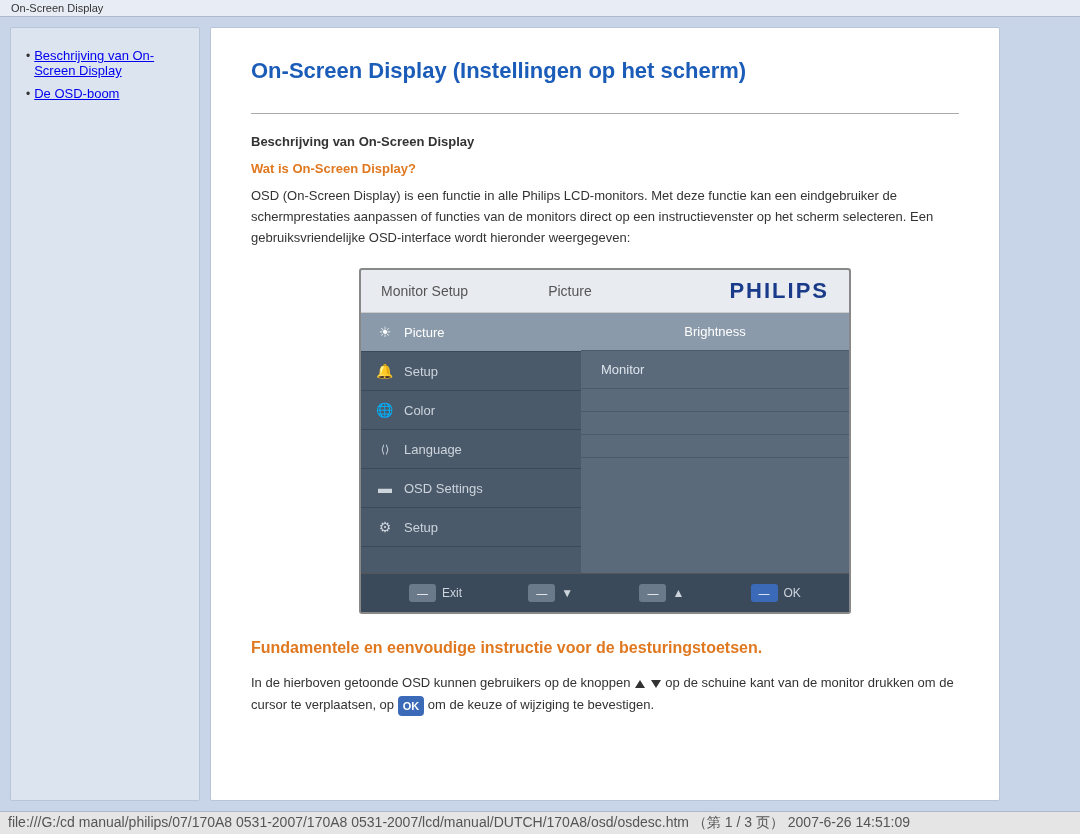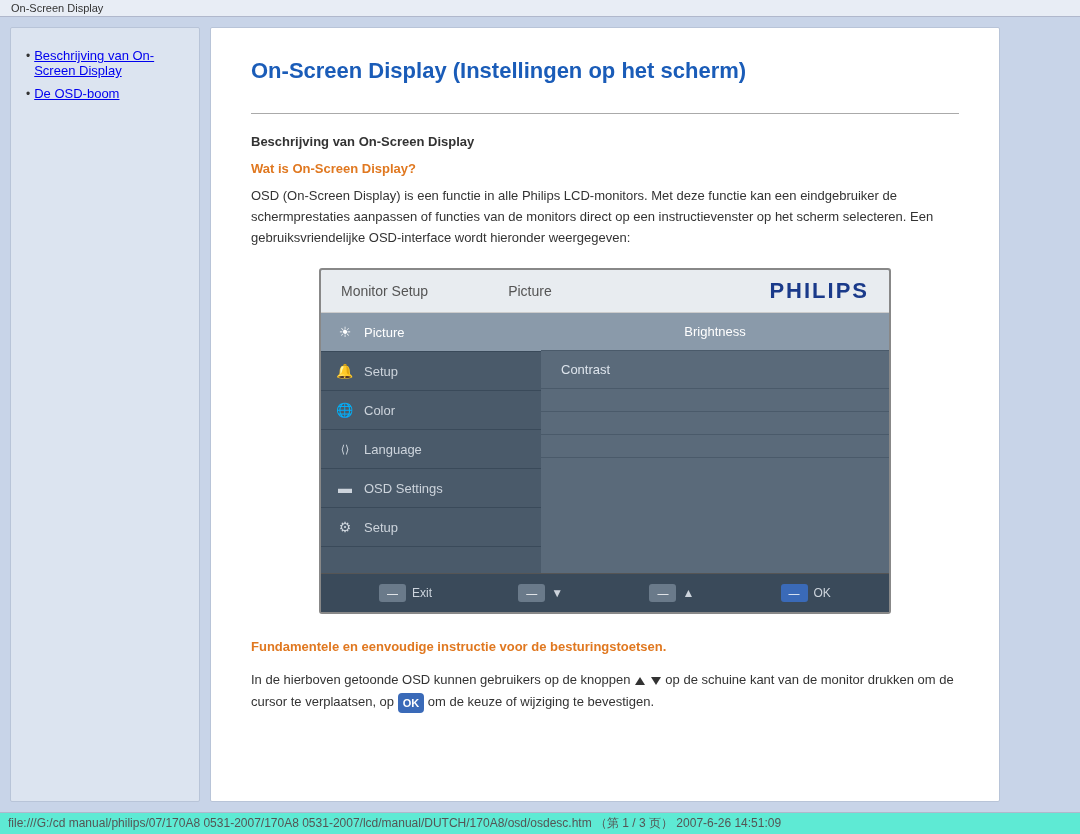--- a/index.html
+++ b/index.html
@@ -95,21 +95,21 @@
 
     .body-text {
       font-size: 13px;
       color: #333;
       line-height: 1.6;
       margin-bottom: 20px;
     }
 
     
     .osd-container {
-      width: 572px;
+      width: 492px;
       margin: 10px auto 25px auto;
       border: 2px solid #888;
       background: #2a3a4a;
       border-radius: 3px;
       overflow: hidden;
     }
 
     .osd-header {
       background: #e8ecf0;
       display: flex;
@@ -218,21 +218,21 @@
       display: inline-block;
     }
 
     .osd-btn-icon.blue {
       background: #3a6ab8;
     }
 
     .instruction-text {
       font-weight: bold;
       color: #e07820;
-      font-size: 13px;
+      font-size: 16px;
       margin-bottom: 15px;
     }
 
     .bottom-text {
       font-size: 13px;
       color: #333;
       line-height: 1.7;
     }
 
     .ok-badge {
@@ -262,24 +262,24 @@
       width: 0;
       height: 0;
       border-left: 5px solid transparent;
       border-right: 5px solid transparent;
       border-top: 8px solid #333;
       vertical-align: middle;
       margin: 0 1px;
     }
 
     .status-bar {
-      background: #5eead4;
+      background: #e5e5e5;
       border-top: 1px solid #b0b8cc;
       padding: 2px 8px;
-      font-size: 12px;
+      font-size: 14px;
       color: #555;
     }
   </style>
 </head>
 <body>
 
 <div class="top-bar">
   <span>On-Screen Display</span>
 </div>
 
@@ -344,21 +344,21 @@
             <span class="osd-menu-icon">⚙</span>
             <span>Setup</span>
           </div>
         </div>
 
         <div class="osd-submenu">
           <div class="osd-submenu-item active">
             <span>Brightness</span>
           </div>
           <div class="osd-submenu-item">
-            <span>Contrast</span>
+            <span>Monitor</span>
           </div>
           <div class="osd-submenu-item">
             <span></span>
           </div>
           <div class="osd-submenu-item">
             <span></span>
           </div>
           <div class="osd-submenu-item">
             <span></span>
           </div>

